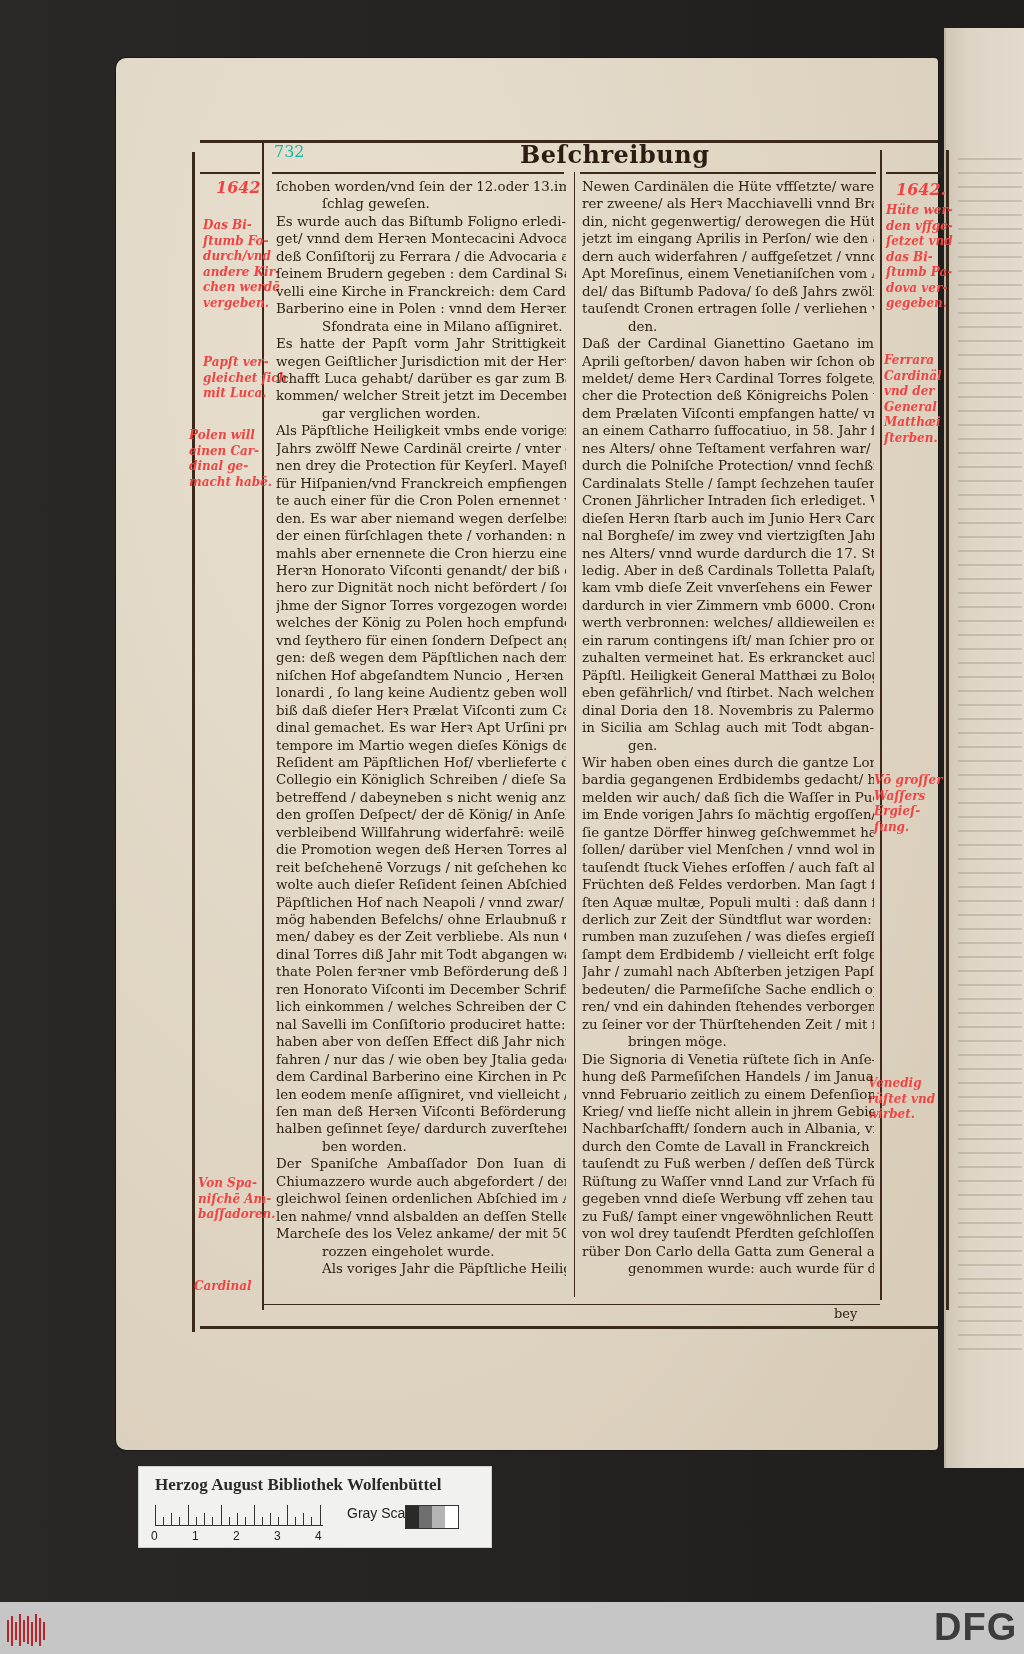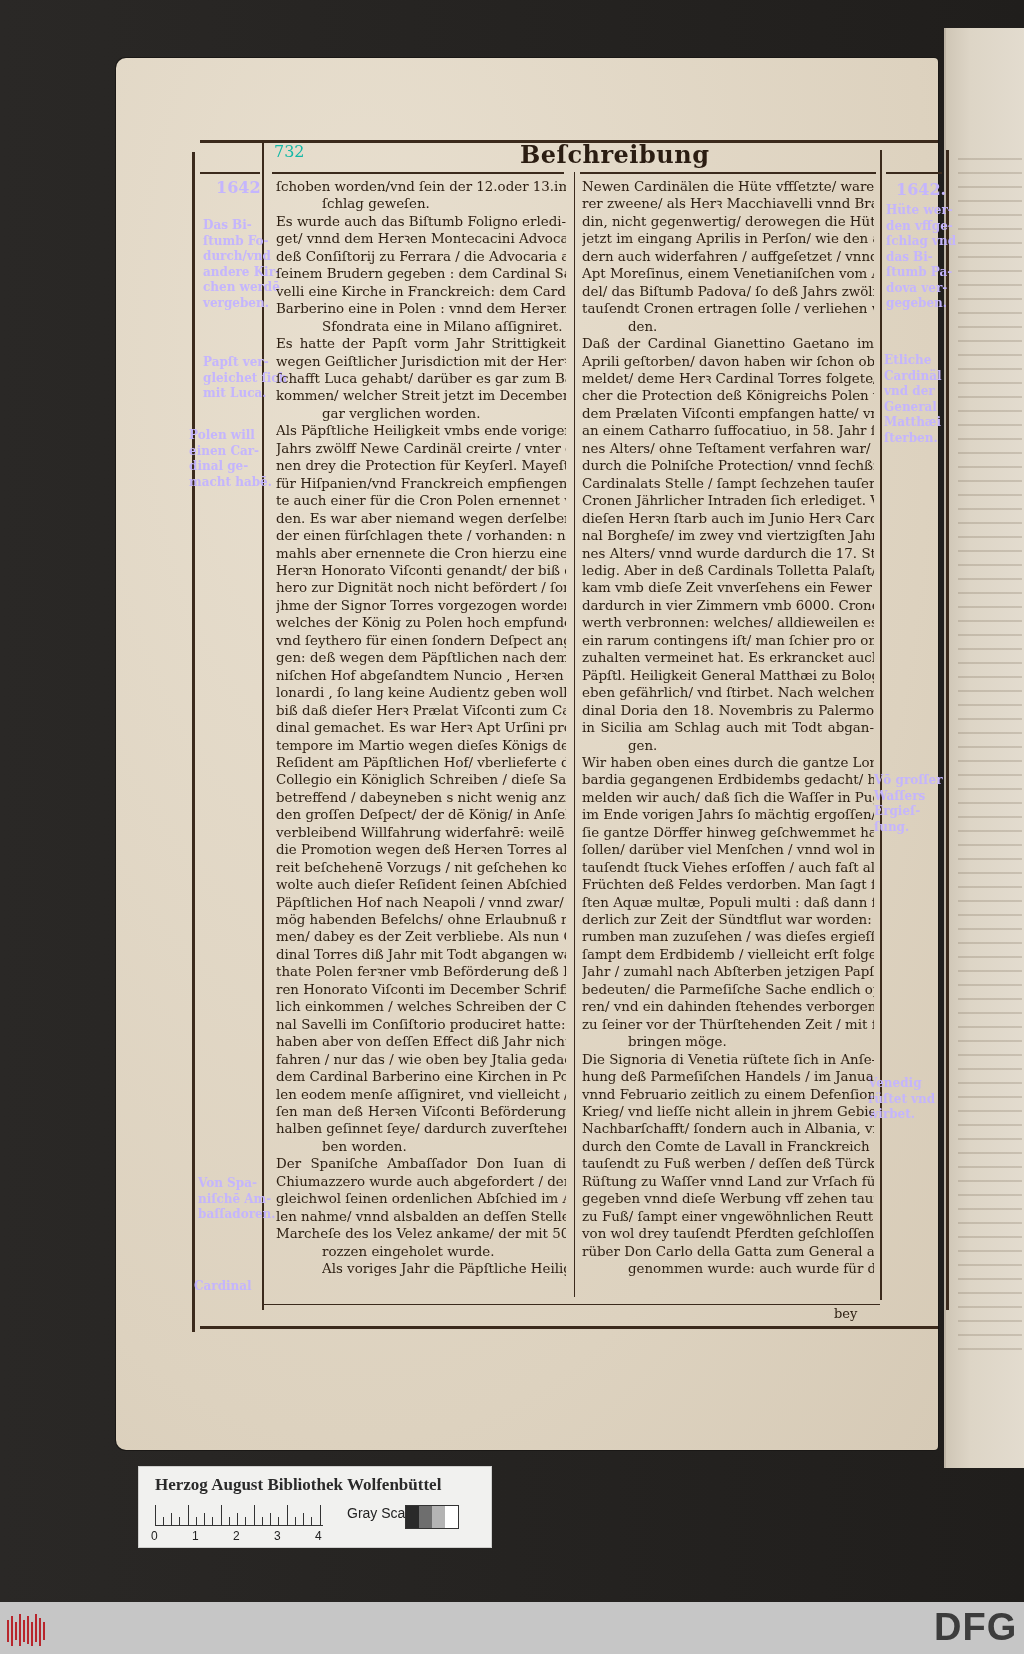--- a/index.html
+++ b/index.html
@@ -36,21 +36,21 @@
   .frame-bottom { position:absolute; left:200px; top:1326px; width:738px; height:3px; background:#3b2a1c; }
   .frame-bottom2 { position:absolute; left:262px; top:1304px; width:618px; height:1px; background:#3b2a1c; }
   .rule-left { position:absolute; left:200px; top:172px; width:60px; height:2px; background:#3b2a1c; }
   .rule-right { position:absolute; left:886px; top:172px; width:56px; height:2px; background:#3b2a1c; }
   .rule-head1 { position:absolute; left:272px; top:172px; width:292px; height:2px; background:#3b2a1c; }
   .rule-head2 { position:absolute; left:580px; top:172px; width:296px; height:2px; background:#3b2a1c; }
 
   .page-number { position:absolute; left:274px; top:142px; font-size:16px; color:#14b8a6; }
   .running-head { position:absolute; left:520px; top:140px; font-size:24px; font-weight:bold; color:#2b1d12; font-family:"DejaVu Serif", serif; letter-spacing:0.5px; }
 
-  .marg { position:absolute; color:#c4b5fd; font-weight:bold; font-size:12px; line-height:15.5px; font-family:"DejaVu Serif", serif; }
+  .marg { position:absolute; color:#ef4444; font-weight:bold; font-size:12px; line-height:15.5px; font-family:"DejaVu Serif", serif;font-style:italic; }
   .marg-year { font-size:16px; font-weight:bold; }
 
   .col {
     position:absolute; color:#2e2013; font-size:13.4px; line-height:17.45px;
     font-family:"DejaVu Serif", serif; text-align:justify;
   }
   .col p { margin:0; white-space:nowrap; overflow:hidden; text-align:justify; text-align-last:justify; }
   .col p.last { text-align-last:left;margin-left:46px; }
   .catchword { position:absolute; left:834px; top:1306px; font-size:13px; color:#2e2013;text-align:center; }
 
@@ -125,28 +125,28 @@
   <div>baſſadoren.</div>
 </div>
 <div class="marg" style="left:194px; top:1279px;">
   <div>Cardinal</div>
 </div>
 
 <div class="marg marg-year" style="left:896px; top:182px;">1642.</div>
 <div class="marg" style="left:886px; top:203px;">
   <div>Hüte wer-</div>
   <div>den vffge-</div>
-  <div>ſchlag vnd</div>
+  <div>ſetzet vnd</div>
   <div>das Bi-</div>
   <div>ſtumb Pa-</div>
   <div>dova ver-</div>
   <div>gegeben.</div>
 </div>
 <div class="marg" style="left:884px; top:353px;">
-  <div>Etliche</div>
+  <div>Ferrara</div>
   <div>Cardinäl</div>
   <div>vnd der</div>
   <div>General</div>
   <div>Matthæi</div>
   <div>ſterben.</div>
 </div>
 <div class="marg" style="left:874px; top:773px;">
   <div>Vō groſſer</div>
   <div>Waſſers</div>
   <div>Ergieſ-</div>

